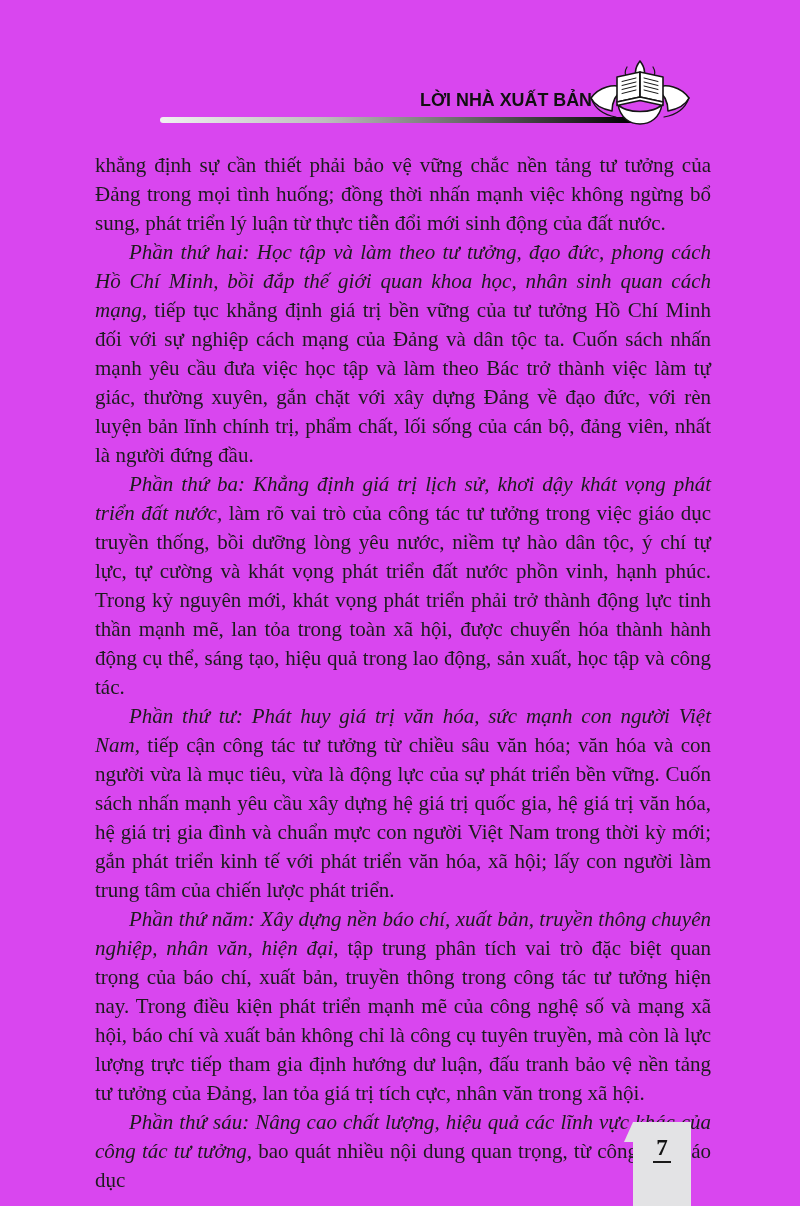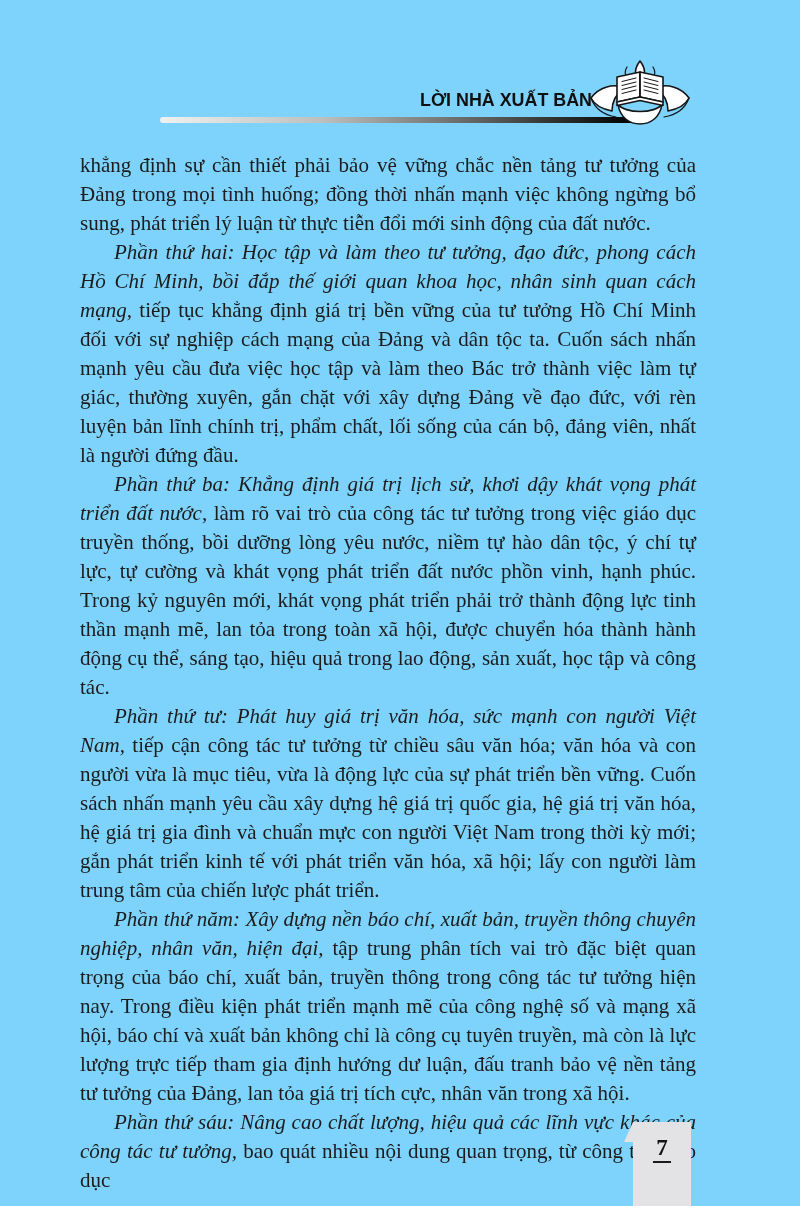--- a/index.html
+++ b/index.html
@@ -1,33 +1,33 @@
 <!DOCTYPE html>
 <html><head>
 <meta charset="utf-8">
 <style>
   html,body{margin:0;padding:0;background:#ffffff;}
   .sheet{
-    position:relative;width:800px;height:1206px;background:#7dd3fc;overflow:hidden;
+    position:relative;width:800px;height:1206px;background:#d946ef;overflow:hidden;
     font-family:"Liberation Serif", serif;color:#1c1c1c;
   }
   .page-title{
     position:absolute;top:89px;right:208px;margin:0;
     font-family:"Liberation Sans", sans-serif;font-weight:700;font-size:19px;
     color:#101010;white-space:nowrap;letter-spacing:0px;
     transform:scaleX(0.94);transform-origin:100% 50%;
   }
   .header-rule{
     position:absolute;top:117px;left:160px;width:472px;height:6px;
     background:linear-gradient(90deg,#f1f1f1 0%,#bdbdbd 35%,#5a5a5a 70%,#000 100%);
     border-radius:3px 0 0 3px;
   }
   .logo{position:absolute;top:60px;left:588px;}
   .body-text{
-    position:absolute;top:151px;left:80px;width:616px;
+    position:absolute;top:151px;left:95px;width:616px;
     font-size:21px;line-height:29px;text-align:justify;
   }
   .body-text p{margin:0;text-indent:34px;}
   .body-text p.cont{text-indent:0;}
   .it{font-style:italic;}
   .page-tab{
     position:absolute;top:1122px;left:633px;width:58px;height:84px;
     background:#e3e3e5;
   }
   .page-tab::before{

